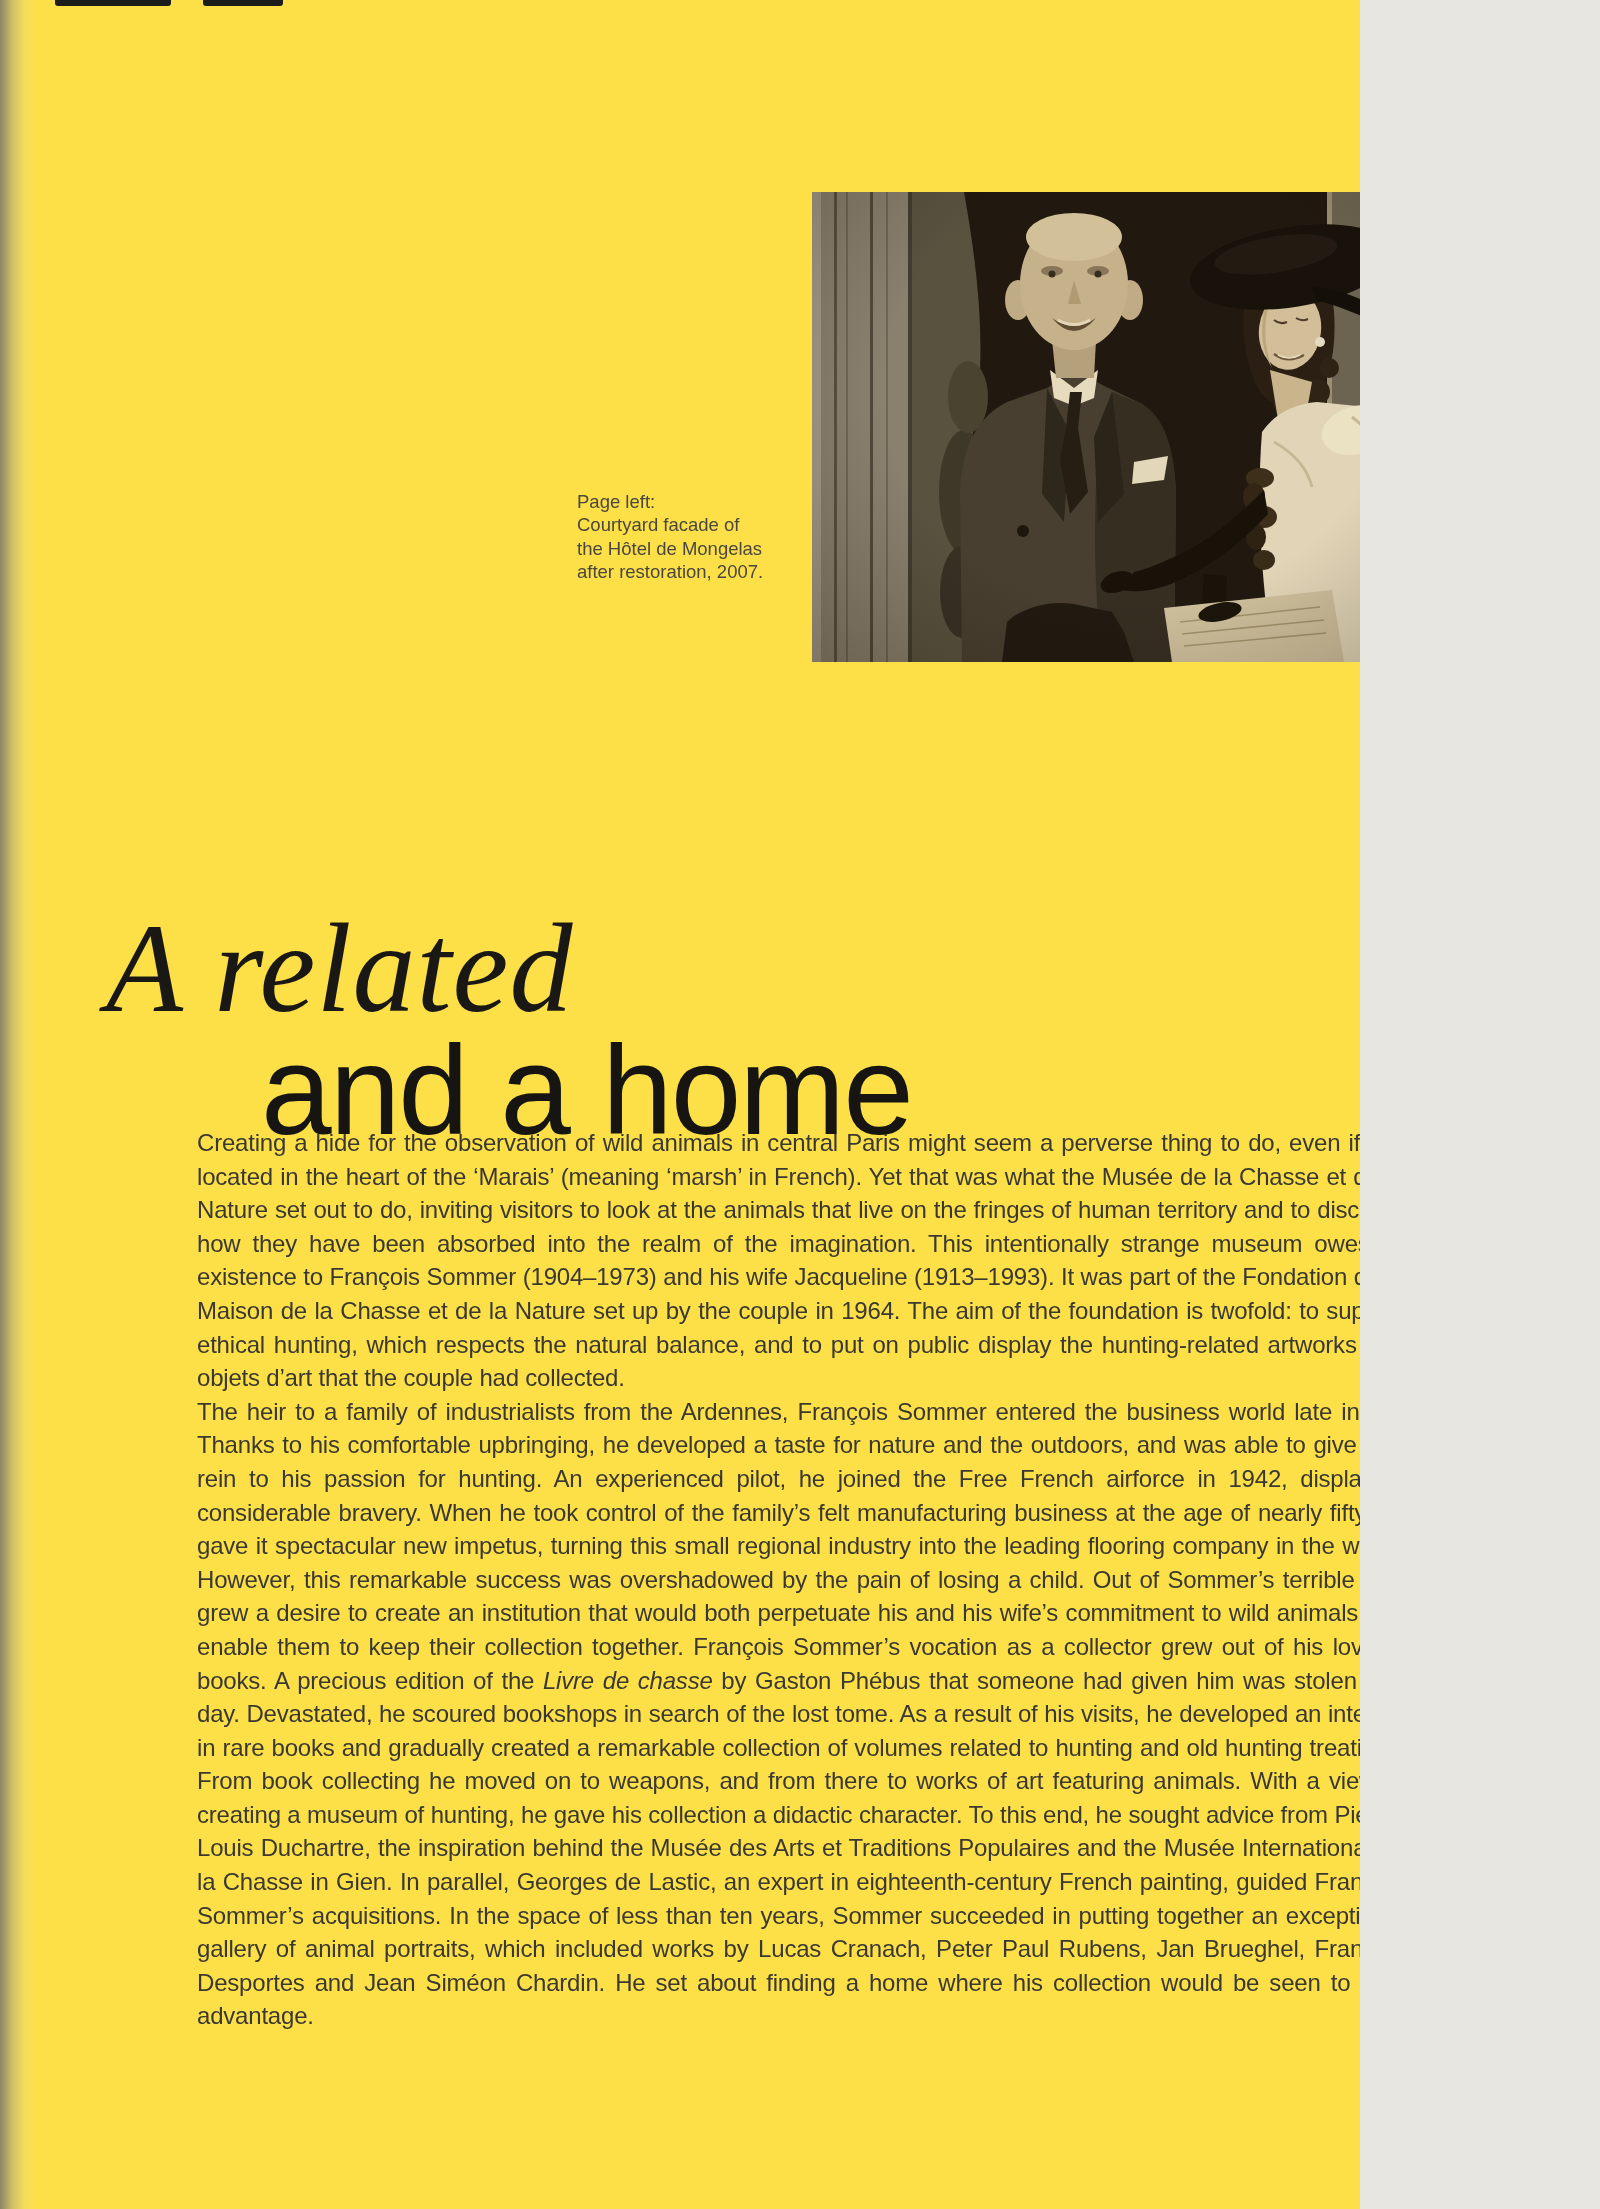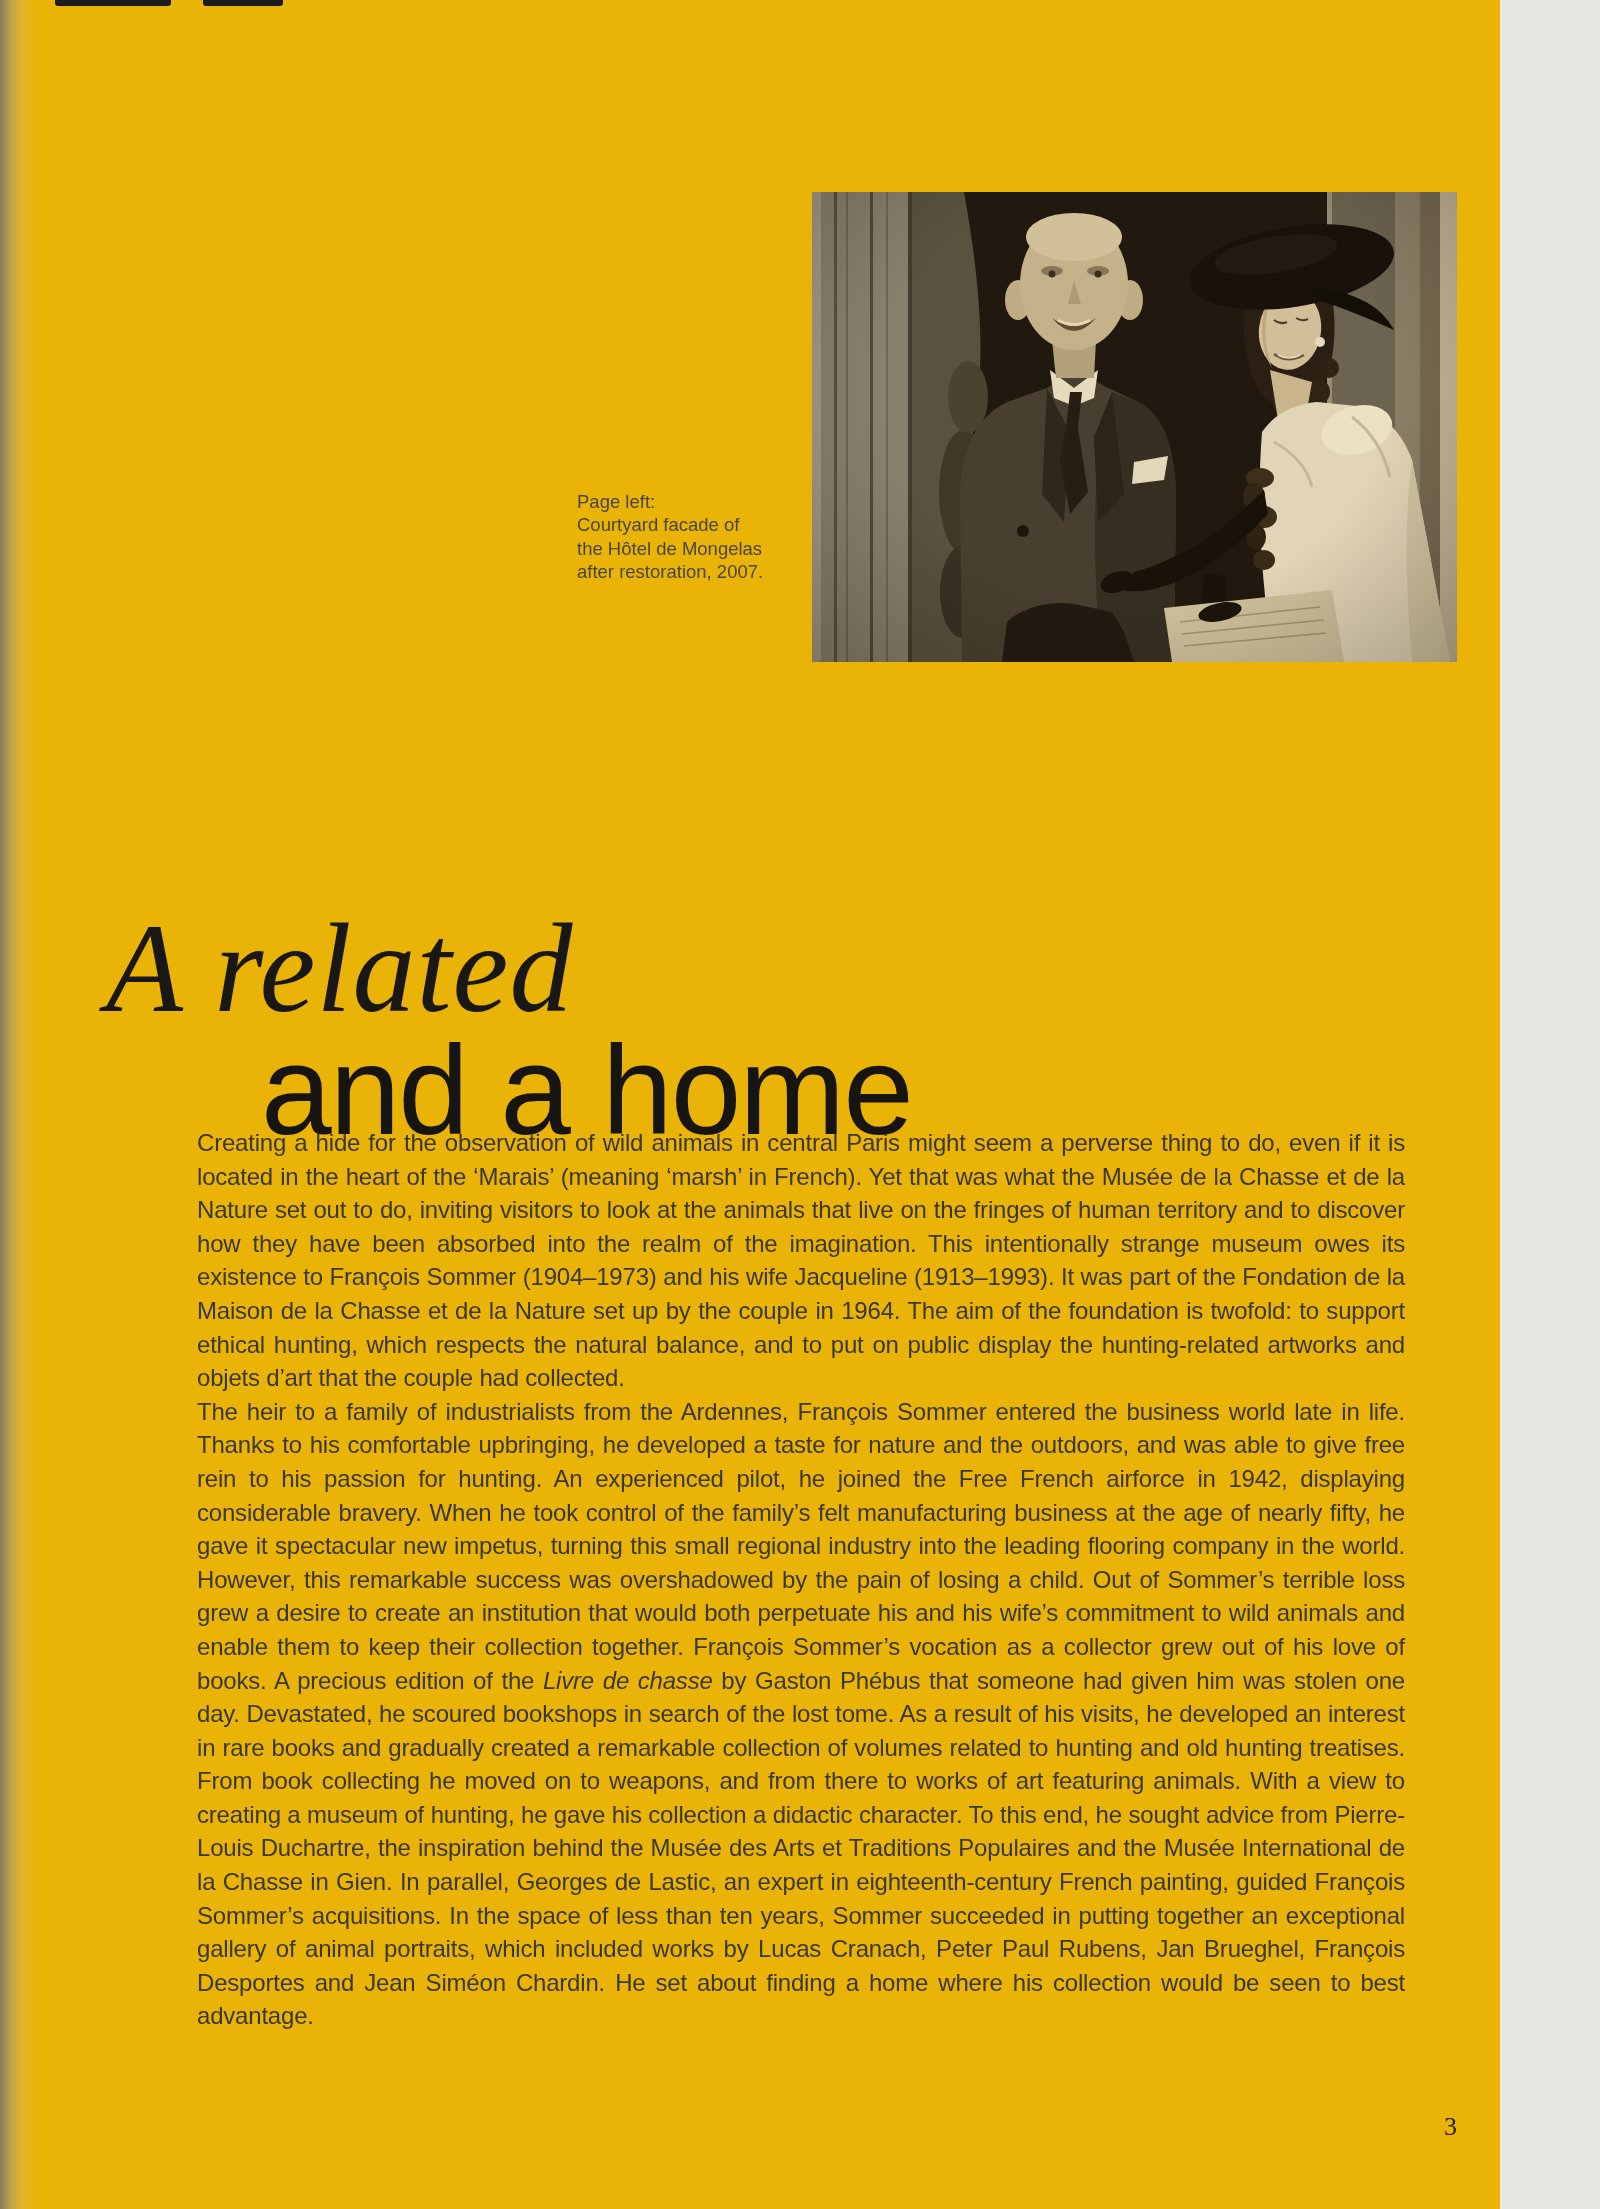--- a/index.html
+++ b/index.html
@@ -1,19 +1,19 @@
 <!DOCTYPE html>
 <html><head>
 <meta charset="utf-8">
 <style>
   html,body{margin:0;padding:0;background:#e8e6e1;}
   .page{
     position:relative;
-    width:1500px;height:2209px;
-    background:#eab308;
+    width:1360px;height:2209px;
+    background:#fde047;
     overflow:hidden;
     font-family:"Liberation Sans",sans-serif;
   }
   
   .edge-shadow-left{
     position:absolute;left:0;top:0;width:36px;height:100%;
     background:linear-gradient(to right,
       rgba(118,116,110,0.85) 0px,
       rgba(150,148,142,0.45) 12px,
       rgba(200,198,192,0.18) 24px,

